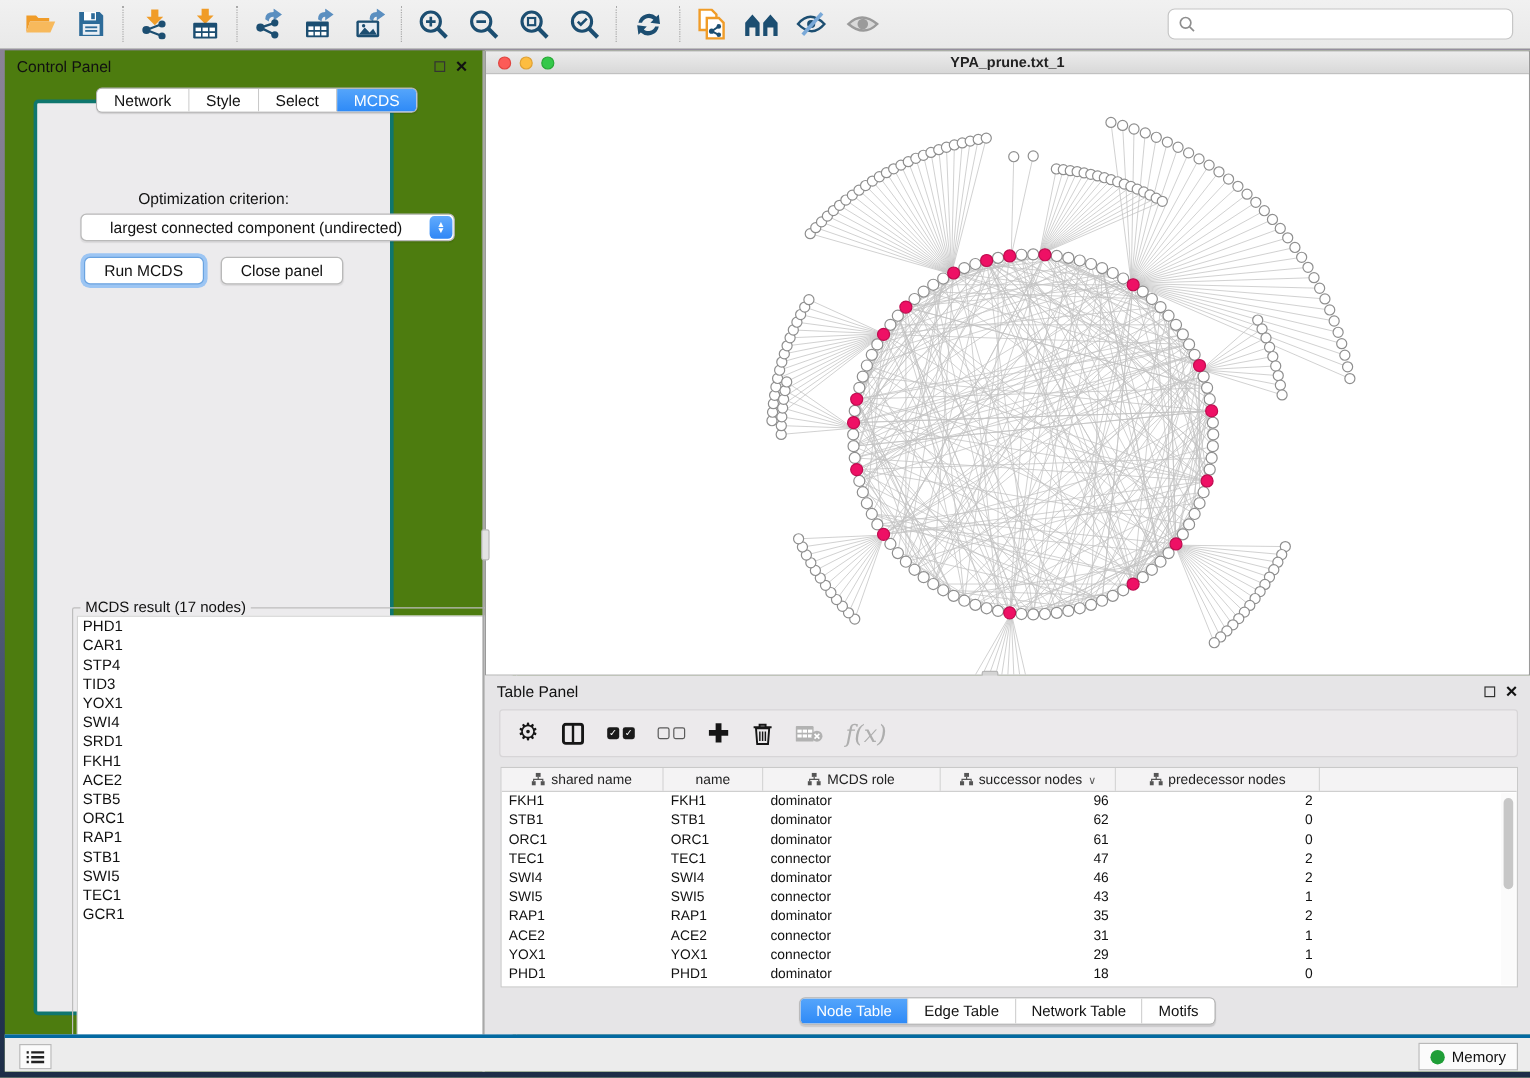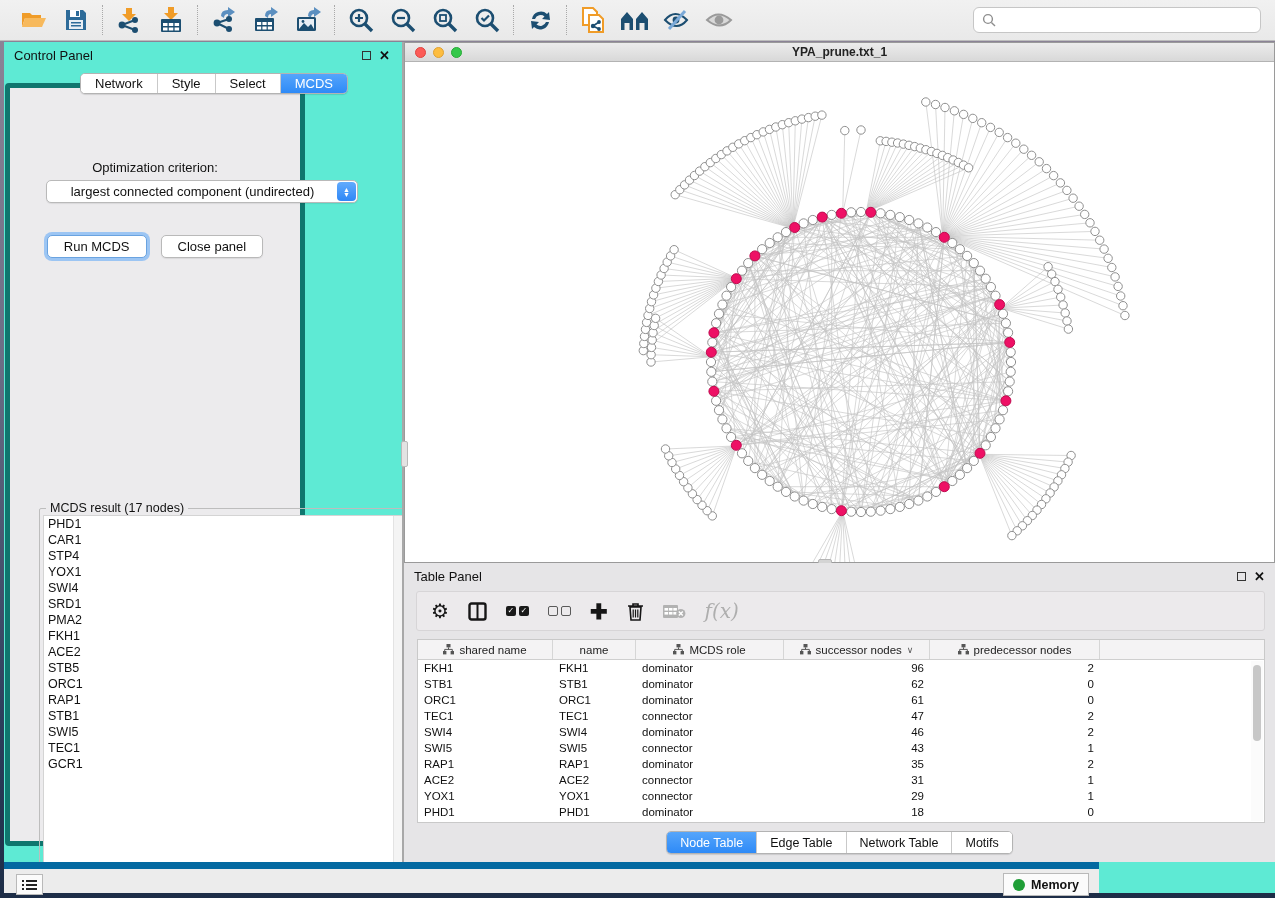--- a/index.html
+++ b/index.html
@@ -13,49 +13,49 @@
     display:flex; align-items:center; padding:0 8px; }
   .tgroup { display:flex; align-items:center; gap:12px; padding:0 11px; }
   .tsep { width:1px; height:30px; border-left:1px dotted #a9a9a9; }
   .tbtn { width:30px; height:28px; display:flex; align-items:center; justify-content:center; }
   .tbtn svg { display:block; }
   .searchbox { margin-left:auto; margin-right:6px; width:288px; height:26px; background:#fff;
     border:1px solid #c6c6c6; border-radius:6px; display:flex; align-items:center; padding:0 8px; gap:6px; }
   .searchbox input { border:none; outline:none; flex:1; font-size:12px; background:transparent; }
 
   
-  .main { position:absolute; left:4px; top:42px; width:1271px; height:851px; background:#5eead4; }
+  .main { position:absolute; left:4px; top:42px; width:1271px; height:851px; background:#4d7c0f; }
 
   
   .cpanel { position:absolute; left:0; top:0; width:396px; height:851px; }
   .panel-hd { height:26px; display:flex; align-items:center; padding:0 10px; }
   .panel-hd .ttl { font-size:13px; color:#111; }
   .panel-hd .hd-icons { margin-left:auto; display:flex; gap:8px; align-items:center; }
   .float-ic { width:9px; height:9px; border:1.5px solid #333; display:inline-block; }
   .close-ic { font-size:13px; font-weight:bold; color:#111; line-height:1; }
 
   .seg { position:absolute; left:76px; top:31px; height:21px; display:flex;
     border:1px solid #b3b3b3; border-radius:5px; overflow:hidden; background:#fff;
     box-shadow:0 1px 1px rgba(0,0,0,.12); z-index:3; }
   .seg .sg { padding:0 14px; font-size:13px; color:#111; display:flex; align-items:center;
     border-right:1px solid #c9c9c9; background:#fff; }
   .seg .sg:last-child { border-right:none; }
   .seg .sg.on { background:linear-gradient(#55a5fb,#2e8af7); color:#fff; }
 
-  .cp-box { position:absolute; left:1px; top:41px; width:300px; height:763px;
-    background:#ecebed; border:5px solid #0f766e; border-radius:4px; }
+  .cp-box { position:absolute; left:24px; top:41px; width:300px; height:763px;
+    background:#ecebed; border:3px solid #0f766e; border-radius:4px; }
   .opt-label { position:absolute; left:0; width:100%; top:72px; text-align:center; font-size:13px; color:#111; }
   .dropdown { position:absolute; left:36px; top:92px; width:312px; height:23px; background:#fff;
     border:1px solid #b9b9b9; border-radius:5px; display:flex; align-items:center; overflow:hidden;
     box-shadow:0 1px 1px rgba(0,0,0,.08); }
   .dropdown .dd-txt { flex:1; text-align:center; font-size:13px; color:#111; padding-left:2px; white-space:nowrap; }
   .dropdown .dd-step { width:19px; height:19px; margin:1px; border-radius:4px;
     background:linear-gradient(#62abfd,#2f87f6); color:#fff; display:flex; flex-direction:column;
     align-items:center; justify-content:center; font-size:7px; line-height:5px; }
-  .btn-row { position:absolute; top:128px; left:0; width:100%; display:flex; justify-content:center; gap:14px;margin-top:19px; }
+  .btn-row { position:absolute; top:128px; left:0; width:100%; display:flex; justify-content:center; gap:14px; }
   .mac-btn { height:23px; padding:0 16px; background:#fff; border:1px solid #b9b9b9; border-radius:5px;
     font-size:13px; color:#111; display:flex; align-items:center; box-shadow:0 1px 1px rgba(0,0,0,.08); }
   .mac-btn.focus { box-shadow:0 0 0 3px #9cc5f3; border-color:#6aa3e0; }
 
   .result-group { position:absolute; left:4px; top:420px; width:371px; height:370px;
     border:1px solid #bdbdbd; border-radius:2px;margin-left:25px; }
   .result-legend { position:absolute; left:6px; top:-8px; background:#ecebed; padding:0 4px;
     font-size:12.5px; color:#111; }
   .result-list { position:absolute; left:3px; top:6px; right:3px; bottom:3px; background:#fff;
     border:1px solid #d4d4d4; overflow:hidden; }
@@ -114,22 +114,22 @@
 
   .ttabs { position:absolute; left:0; right:0; top:268px; display:flex; justify-content:center; }
   .ttabs .seg2 { display:flex; border:1px solid #b3b3b3; border-radius:5px; overflow:hidden; background:#fff;
     box-shadow:0 1px 1px rgba(0,0,0,.12); }
   .seg2 .sg { padding:0 13px; height:21px; font-size:12.5px; color:#111; display:flex; align-items:center;
     border-right:1px solid #c9c9c9; background:#fff; }
   .seg2 .sg:last-child { border-right:none; }
   .seg2 .sg.on { background:linear-gradient(#55a5fb,#2e8af7); color:#fff; }
 
   
-  .statusbar { position:absolute; left:0px; top:820px; width:1095px; height:31px; background:#ececec;
-    border-top:7px solid #0369a1;font-weight:bold; }
+  .statusbar { position:absolute; left:0px; top:820px; width:1271px; height:31px; background:#ececec;
+    border-top:3px solid #0369a1; }
   .list-btn { position:absolute; left:12px; top:5px; width:27px; height:21px; background:#fbfbfb;
     border:1px solid #b9b9b9; display:flex; align-items:center; justify-content:center; font-size:13px; color:#222; }
   .mem-btn { position:absolute; right:10px; top:4px; height:23px; background:#fbfbfb; border:1px solid #b9b9b9;
     display:flex; align-items:center; gap:6px; padding:0 9px; font-size:12.5px; color:#111; }
   .mem-dot { width:12px; height:12px; border-radius:50%; background:#1f9e37; }
 </style>
 </head>
 <body>
 
 <div class="toolbar">
@@ -324,24 +324,24 @@
         <div class="mac-btn focus">Run MCDS</div>
         <div class="mac-btn">Close panel</div>
       </div>
       <div class="result-group">
         <div class="result-legend">MCDS result (17 nodes)</div>
         <div class="result-list">
           <div id="mcds-list">
               <div class="mcds-item">PHD1</div>
               <div class="mcds-item">CAR1</div>
               <div class="mcds-item">STP4</div>
+              <div class="mcds-item">TID3</div>
               <div class="mcds-item">YOX1</div>
               <div class="mcds-item">SWI4</div>
               <div class="mcds-item">SRD1</div>
-              <div class="mcds-item">PMA2</div>
               <div class="mcds-item">FKH1</div>
               <div class="mcds-item">ACE2</div>
               <div class="mcds-item">STB5</div>
               <div class="mcds-item">ORC1</div>
               <div class="mcds-item">RAP1</div>
               <div class="mcds-item">STB1</div>
               <div class="mcds-item">SWI5</div>
               <div class="mcds-item">TEC1</div>
               <div class="mcds-item">GCR1</div>
             </div>

